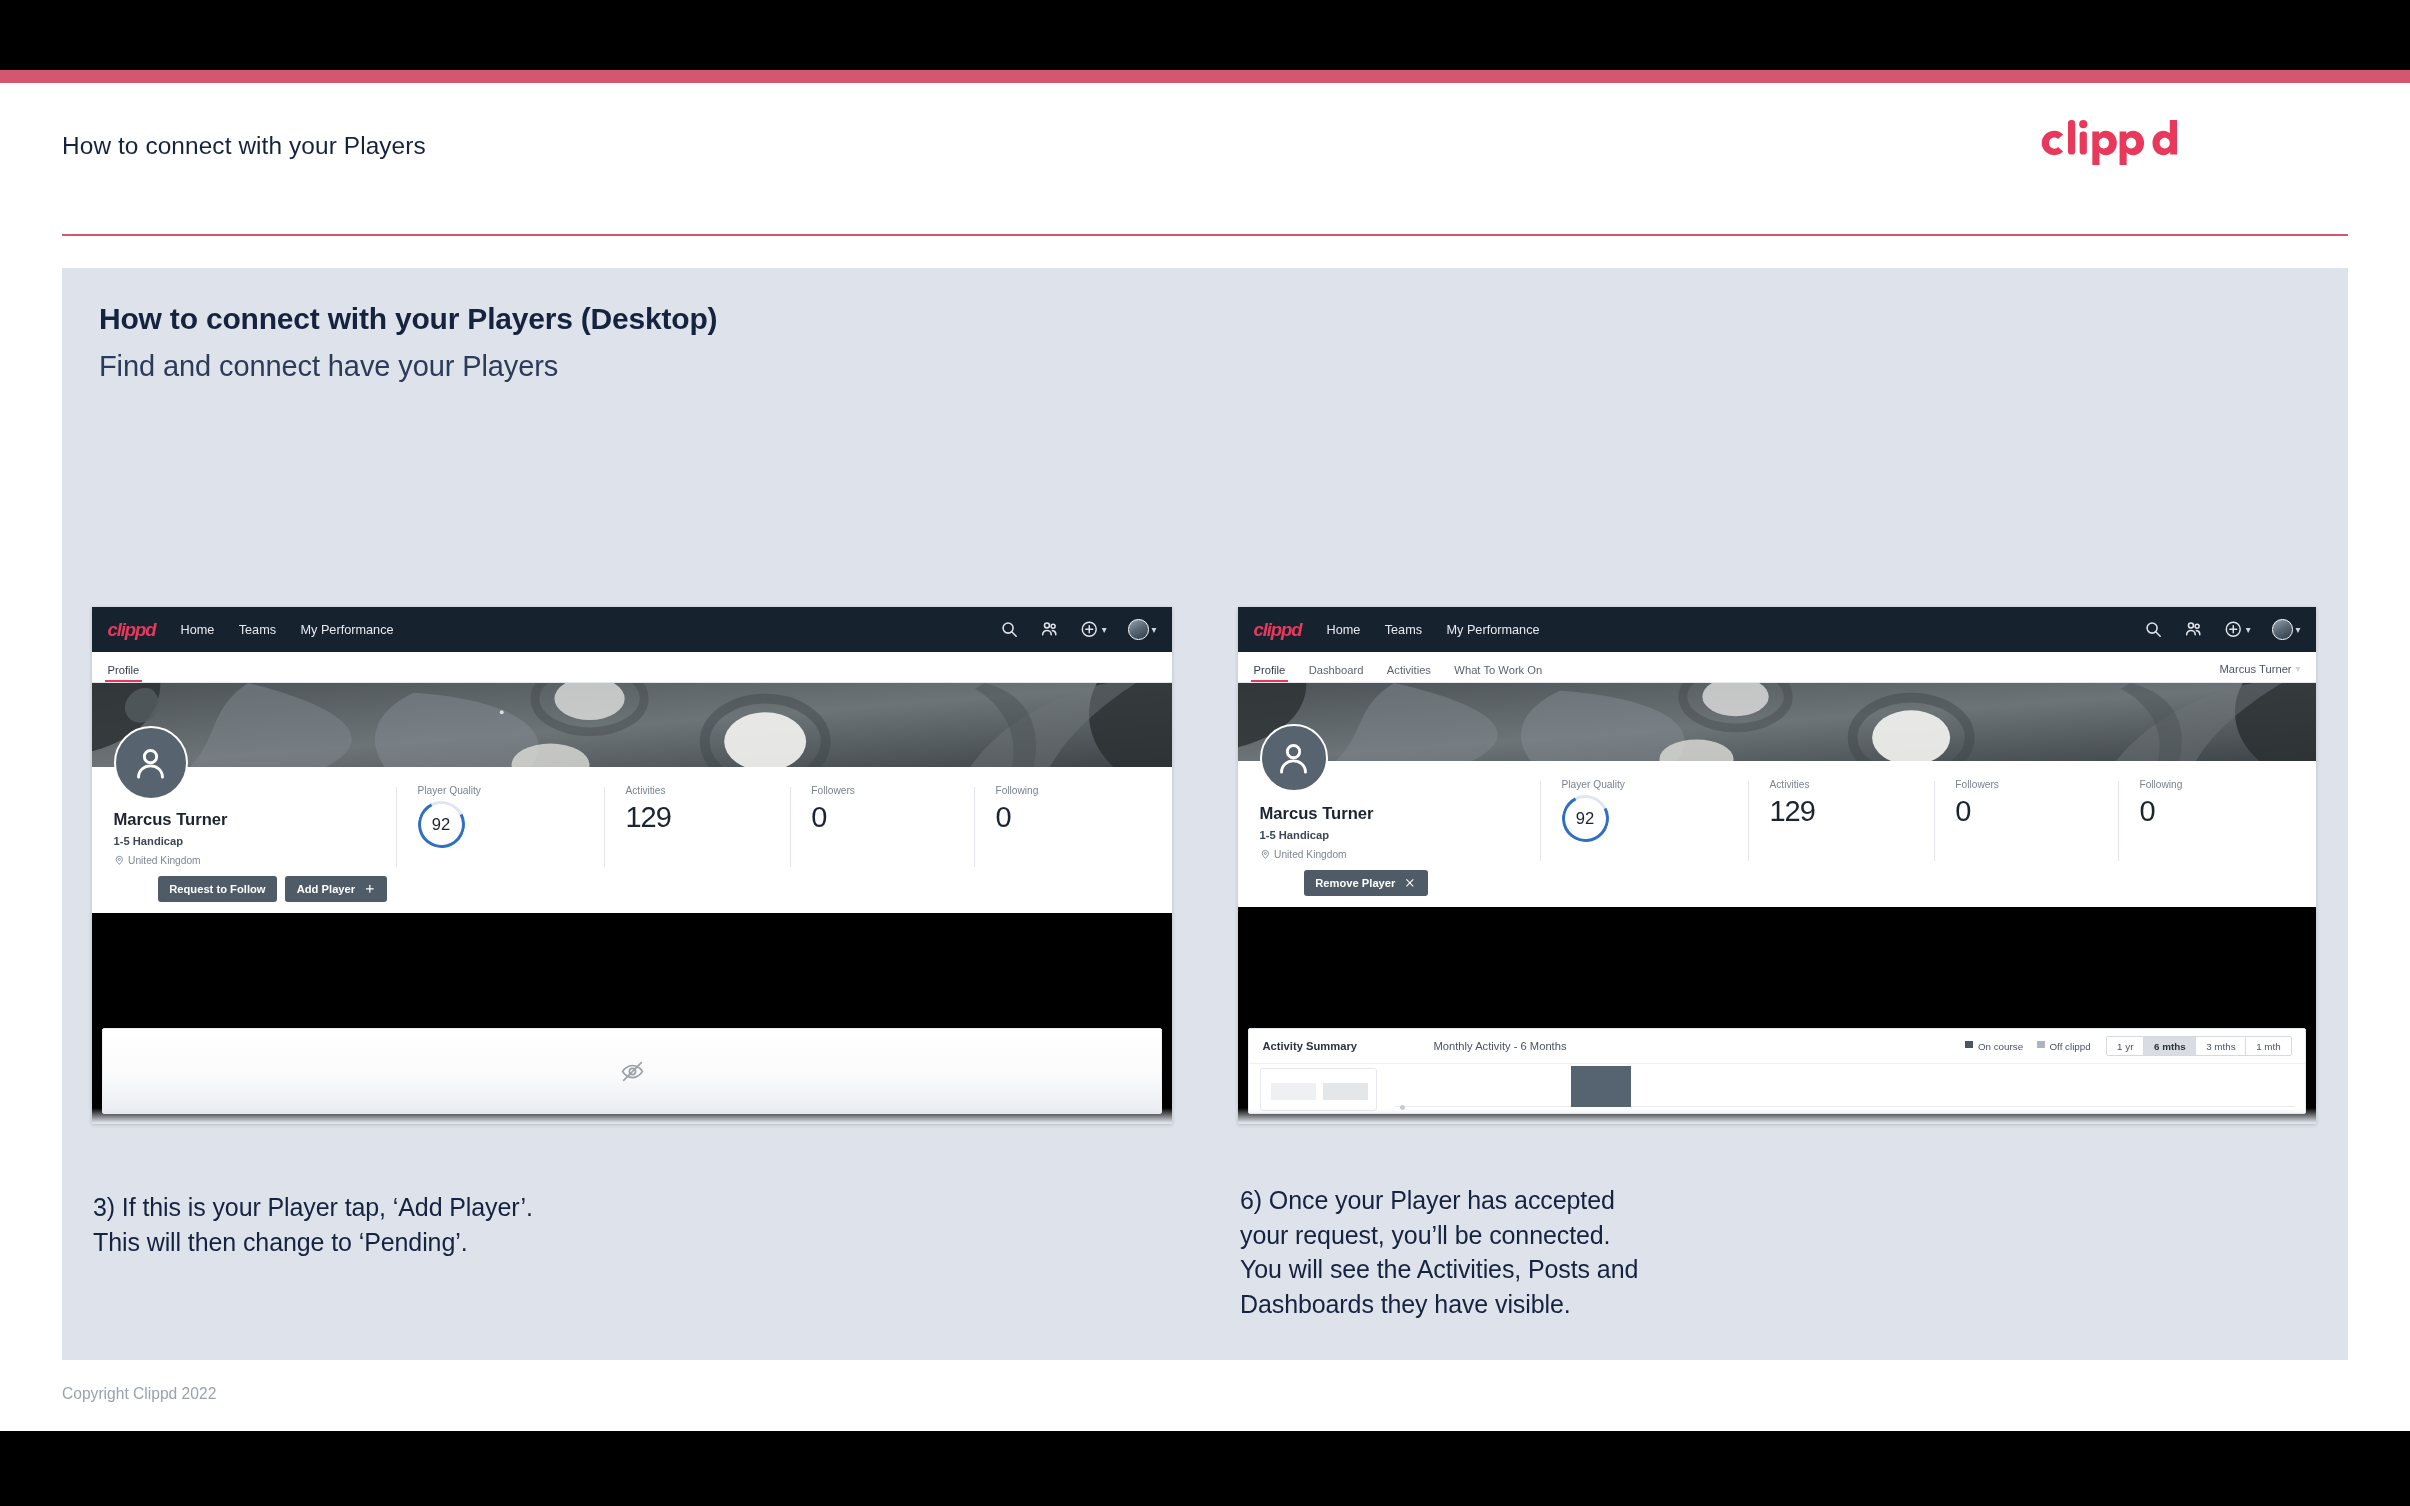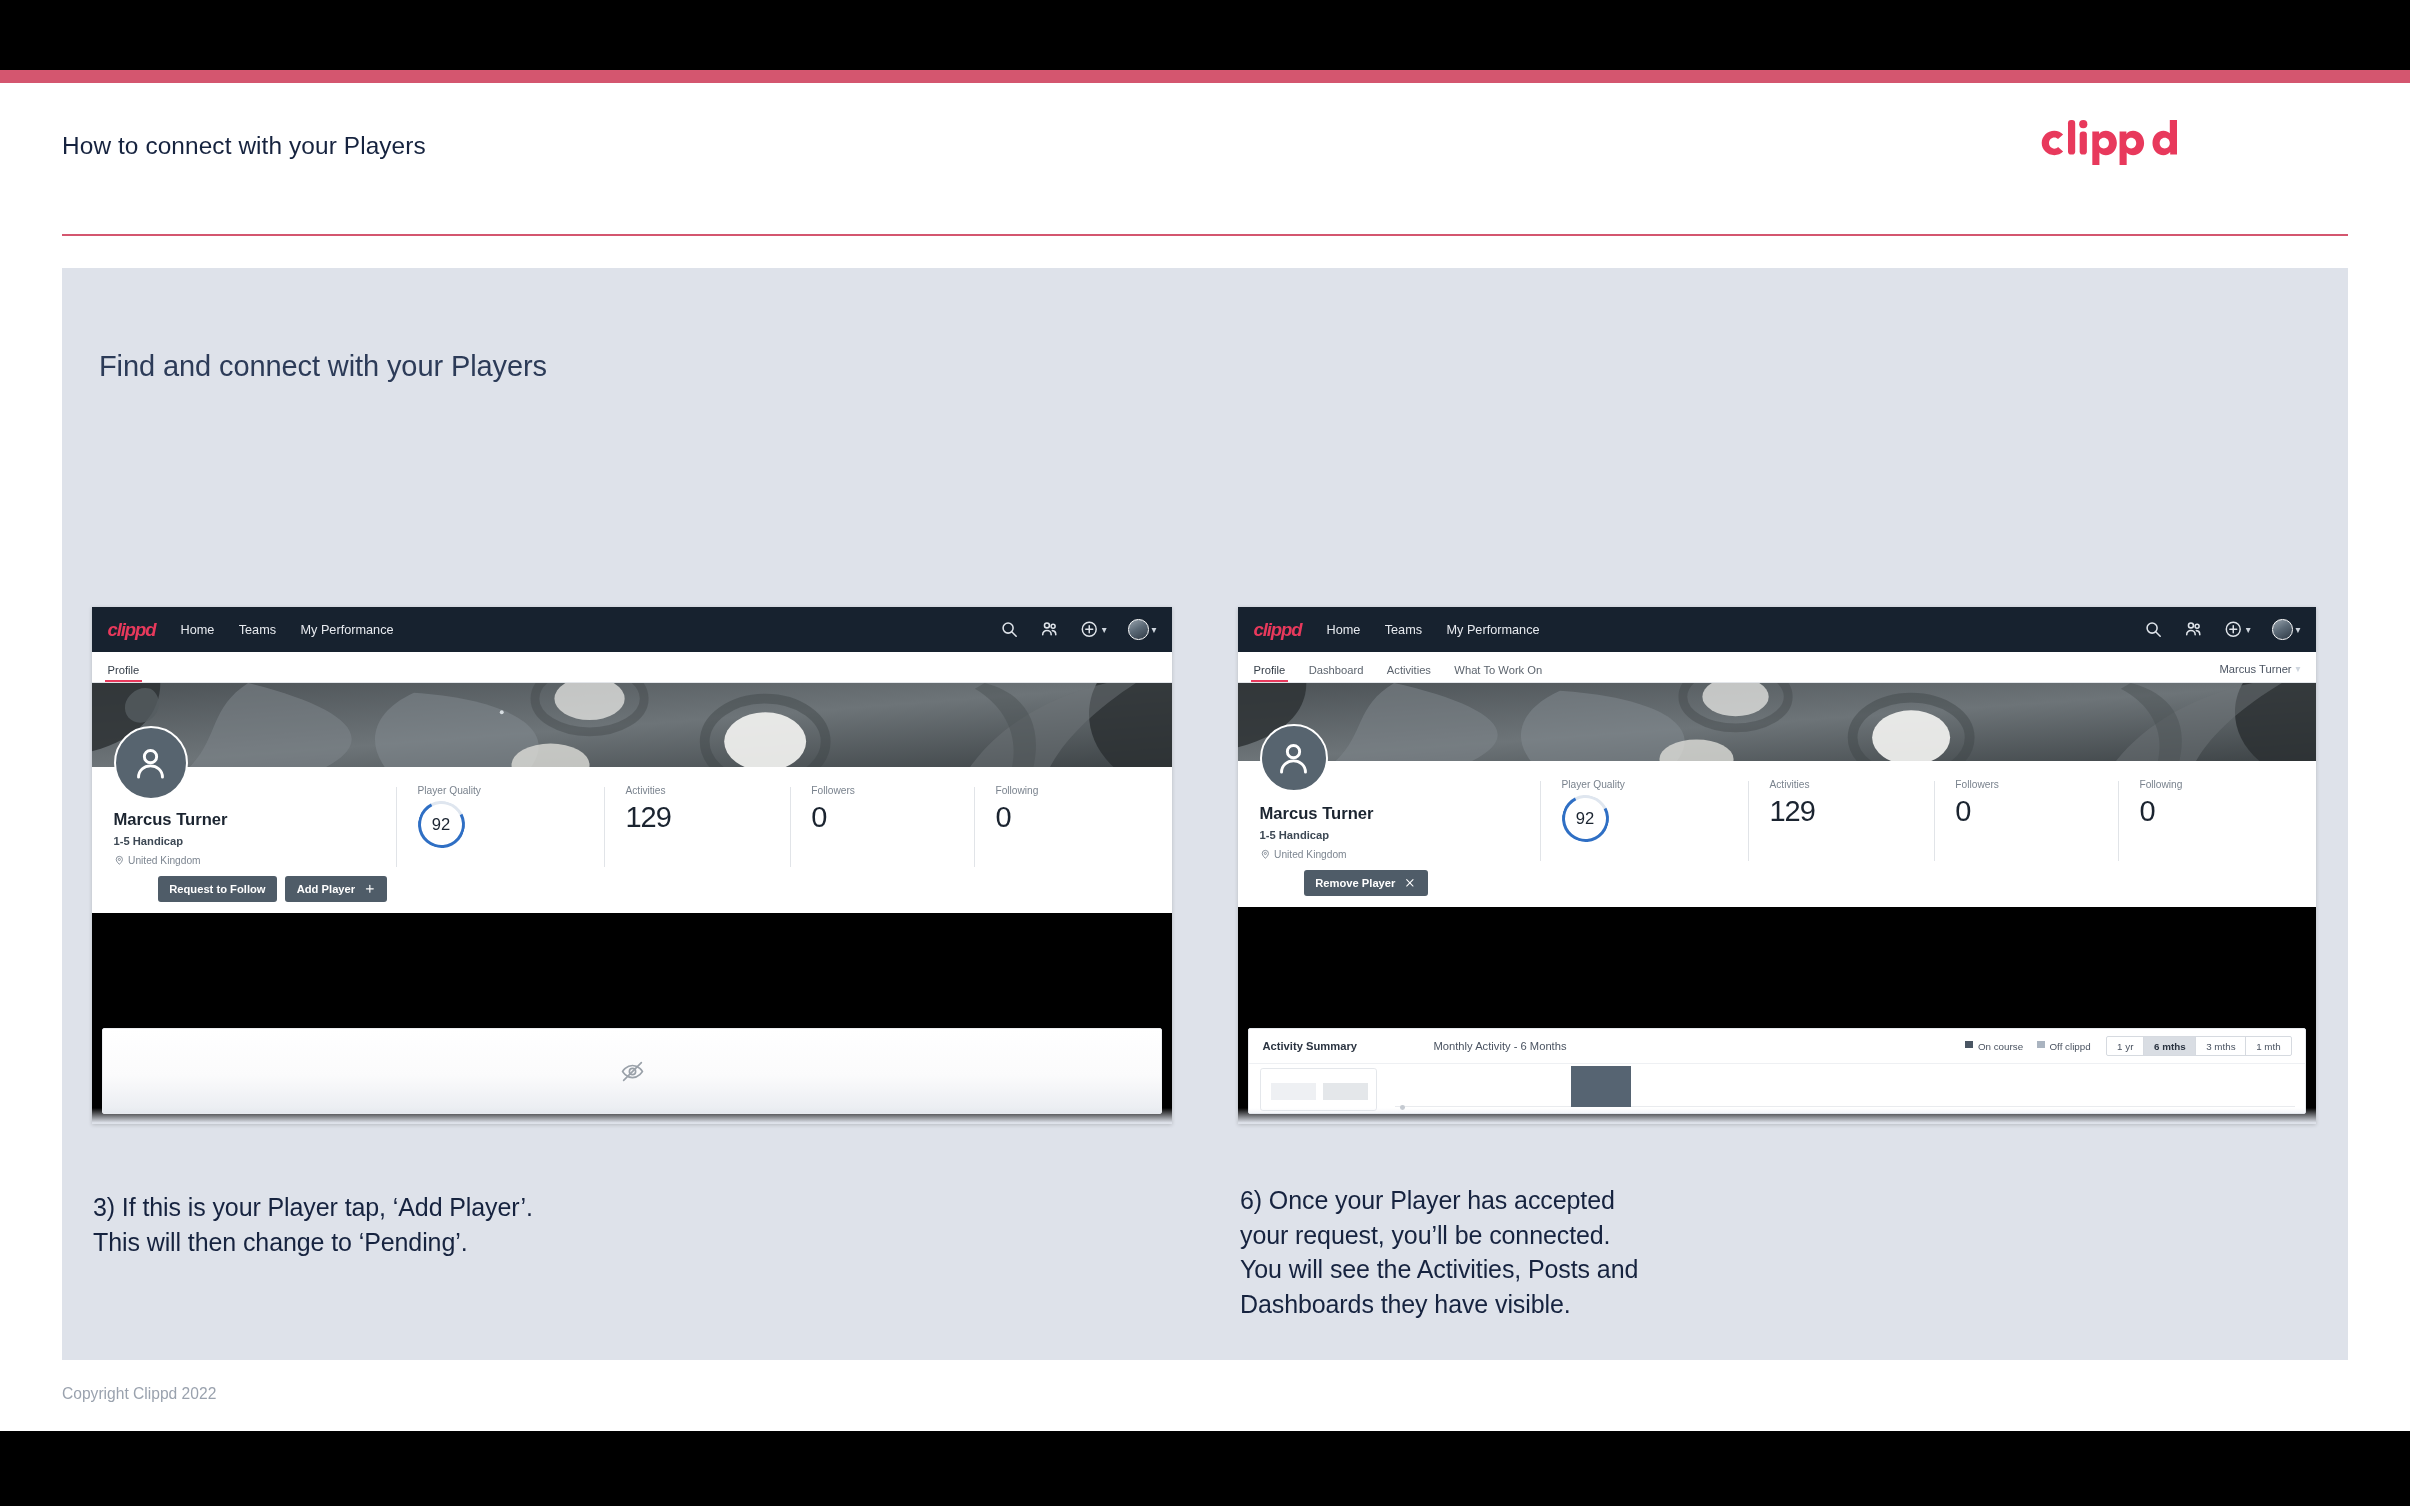--- a/index.html
+++ b/index.html
@@ -226,21 +226,22 @@
         <path d="M63 11.6h7v2.6c1.6-2 4-3.2 6.9-3.2 6.4 0 11.3 5.4 11.3 12.6S83.3 36.2 76.9 36.2c-2.7 0-5-1-6.6-2.8V46H63V11.6zm11.9 6.4c-3 0-5.2 2.4-5.2 5.6s2.2 5.6 5.2 5.6 5.2-2.4 5.2-5.6-2.2-5.6-5.2-5.6z"></path>
         <path d="M91 11.6h7v2.6c1.6-2 4-3.2 6.9-3.2 6.4 0 11.3 5.4 11.3 12.6s-4.9 12.6-11.3 12.6c-2.7 0-5-1-6.6-2.8V46H91V11.6zm11.9 6.4c-3 0-5.2 2.4-5.2 5.6s2.2 5.6 5.2 5.6 5.2-2.4 5.2-5.6-2.2-5.6-5.2-5.6z"></path>
         <path d="M142.6 0h7.4v35.4h-7v-2.6c-1.6 2-4 3.2-6.9 3.2-6.4 0-11.3-5.4-11.3-12.6s4.9-12.6 11.3-12.6c2.6 0 4.8.9 6.5 2.6V0zm-5.2 18c-3 0-5.2 2.4-5.2 5.6s2.2 5.6 5.2 5.6 5.2-2.4 5.2-5.6-2.2-5.6-5.2-5.6z"></path>
       </g>
     </svg>
   </div>
   <div class="head-rule"></div>
 
   <div class="panel">
 
-    <div class="panel-subtitle">Find and connect with your Players</div>
+    <div class="panel-title">How to connect with your Players (Desktop)</div>
+    <div class="panel-subtitle">Find and connect have your Players</div>
 
     <div class="shot shot-left">
 
       <div class="appnav">
         <div class="applogo">clippd</div>
         <div class="appnav-links">
           <span class="appnav-link">Home</span>
           <span class="appnav-link">Teams</span>
           <span class="appnav-link">My Performance</span>
         </div>

